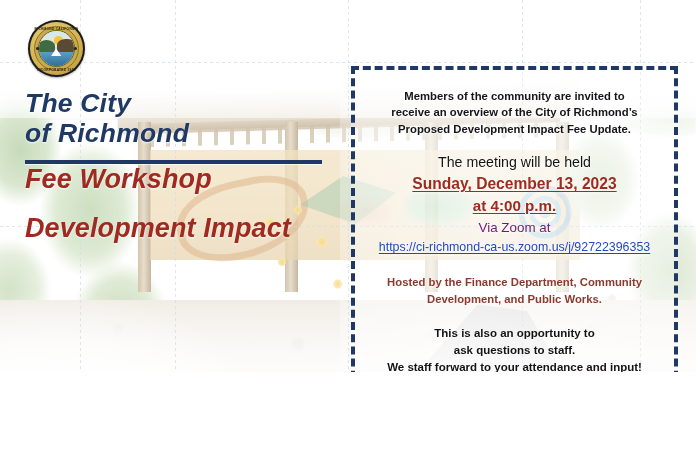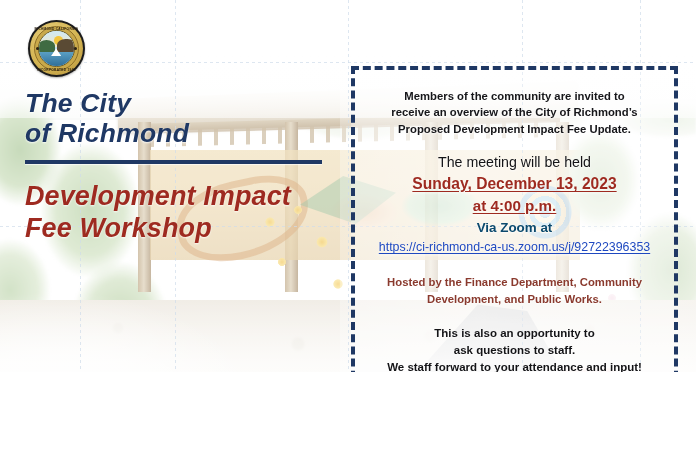--- a/index.html
+++ b/index.html
@@ -273,21 +273,21 @@
     text-shadow:0 1px 2px rgba(255,255,255,.95);
   }
   .time-line{
     margin-top:4px;
     font-size:15.2px;font-weight:bold;color:#9e2a20;
     text-decoration:underline;text-underline-offset:2px;
     text-shadow:0 1px 2px rgba(255,255,255,.95);
   }
   .via-zoom{
     margin-top:6px;
-    font-size:13.4px;font-weight:bold;color:#0c4a6e;
+    font-size:13.4px;font-weight:normal;color:#701a75;
     text-shadow:0 1px 2px rgba(255,255,255,.95);
   }
   .zoom-link{
     display:block;margin-top:5px;
     font-size:12.4px;color:#1f49c0;text-decoration:underline;
     text-underline-offset:2px;word-break:break-all;
     text-shadow:0 1px 2px rgba(255,255,255,.95);
   }
   .hosted{
     margin-top:20px;
@@ -368,22 +368,22 @@
     <div class="seal-text-top">RICHMOND CALIFORNIA</div>
     <div class="seal-text-bot">INCORPORATED 1905</div>
     <div class="seal-dot d1"></div>
     <div class="seal-dot d2"></div>
   </div>
 
   <div class="headline">
     <div class="city-line">The City</div>
     <div class="city-line">of Richmond</div>
     <div class="rule"></div>
+    <div class="workshop-title" style="margin-top:0">Fee Workshop</div>
     <div class="workshop-title">Development Impact</div>
-    <div class="workshop-title" style="margin-top:0">Fee Workshop</div>
   </div>
 
   <div class="info-panel">
     <div class="info-inner">
       <div class="intro">
         <div>Members of the community are invited to</div>
         <div>receive an overview of the City of Richmond’s</div>
         <div>Proposed Development Impact Fee Update.</div>
       </div>
 

